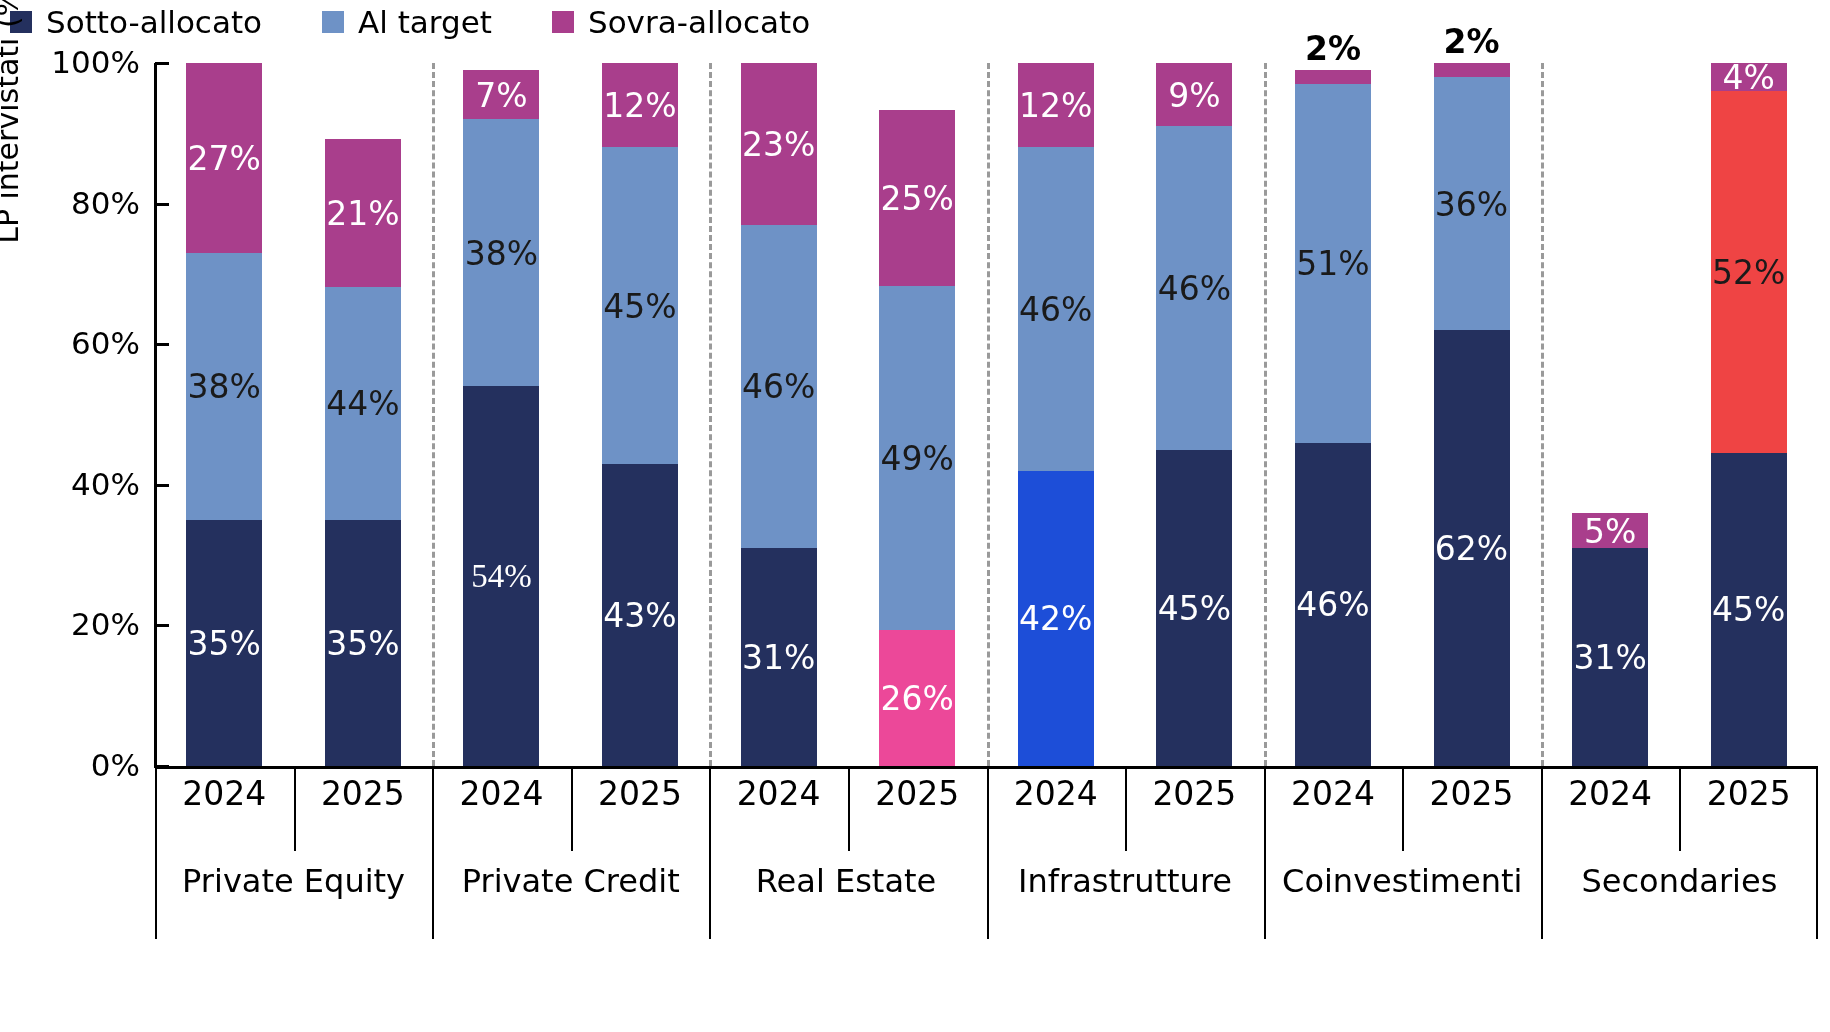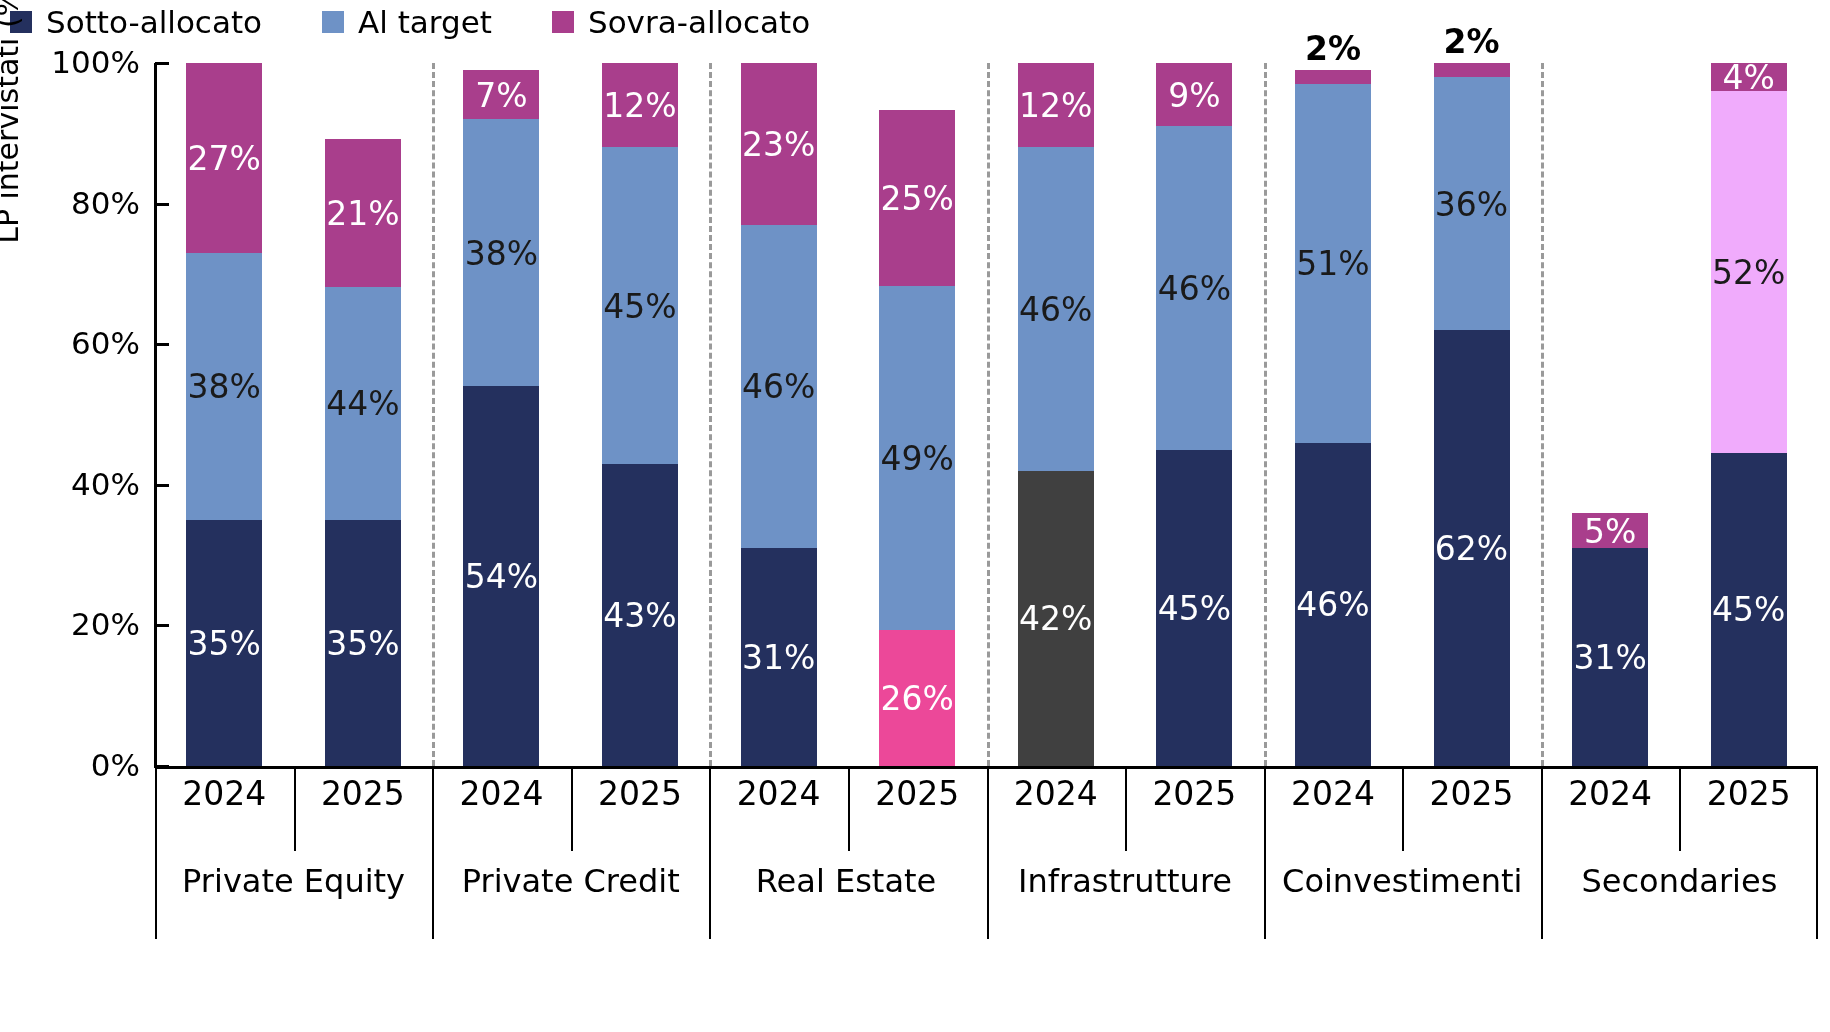--- a/index.html
+++ b/index.html
@@ -152,21 +152,21 @@
           <span class="seg-label inside label-white">35%</span>
         </div>
         <div class="seg" style="height: 233px; background: rgb(110, 146, 198);">
           <span class="seg-label inside label-dark">44%</span>
         </div>
         <div class="seg" style="height: 147.63px; background: rgb(169, 62, 140);">
           <span class="seg-label inside label-white">21%</span>
         </div>
       </div>
       <div class="bar-col" style="left: 308.458px; width: 76px; height: 703px;">
-        <div class="seg" style="height: 379.62px; background: rgb(36, 48, 94);">
+        <div class="seg" style="height: 379.62px; background: rgb(36, 48, 94); font-family: Liberation Serif, serif;">
           <span class="seg-label inside label-white">54%</span>
         </div>
         <div class="seg" style="height: 267.14px; background: rgb(110, 146, 198);">
           <span class="seg-label inside label-dark">38%</span>
         </div>
         <div class="seg" style="height: 49.21px; background: rgb(169, 62, 140);">
           <span class="seg-label inside label-white">7%</span>
         </div>
       </div>
       <div class="bar-col" style="left: 447.042px; width: 76px; height: 703px;">
@@ -196,21 +196,21 @@
           <span class="seg-label inside label-white">26%</span>
         </div>
         <div class="seg" style="height: 344.47px; background: rgb(110, 146, 198);">
           <span class="seg-label inside label-dark">49%</span>
         </div>
         <div class="seg" style="height: 175.75px; background: rgb(169, 62, 140);">
           <span class="seg-label inside label-white">25%</span>
         </div>
       </div>
       <div class="bar-col" style="left: 862.792px; width: 76px; height: 703px;">
-        <div class="seg" style="height: 295.26px; background: #404040;">
+        <div class="seg" style="height: 295.26px; background: #1d4ed8;">
           <span class="seg-label inside label-white">42%</span>
         </div>
         <div class="seg" style="height: 323.38px; background: rgb(110, 146, 198);">
           <span class="seg-label inside label-dark">46%</span>
         </div>
         <div class="seg" style="height: 84.36px; background: rgb(169, 62, 140);">
           <span class="seg-label inside label-white">12%</span>
         </div>
       </div>
       <div class="bar-col" style="left: 1001.38px; width: 76px; height: 703px;">
@@ -251,21 +251,21 @@
           <span class="seg-label inside label-white">31%</span>
         </div>
         <div class="seg" style="height: 35.15px; background: rgb(169, 62, 140);">
           <span class="seg-label inside label-white">5%</span>
         </div>
       </div>
       <div class="bar-col" style="left: 1555.71px; width: 76px; height: 703px;">
         <div class="seg" style="height: 316.35px; background: rgb(36, 48, 94);">
           <span class="seg-label inside label-white">45%</span>
         </div>
-        <div class="seg" style="height: 365.56px; background: #f0abfc;">
+        <div class="seg" style="height: 365.56px; background: #ef4444;">
           <span class="seg-label inside label-dark">52%</span>
         </div>
         <div class="seg" style="height: 28.12px; background: rgb(169, 62, 140);">
           <span class="seg-label inside label-white">4%</span>
         </div>
       </div>
       <div class="group-divider" style="left: 277.167px;"></div>
       <div class="group-divider" style="left: 554.333px;"></div>
       <div class="group-divider" style="left: 831.5px;"></div>
       <div class="group-divider" style="left: 1108.67px;"></div>

